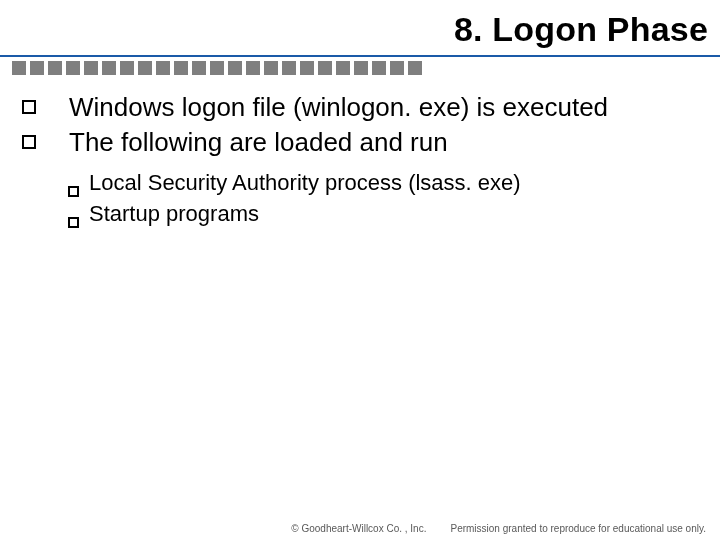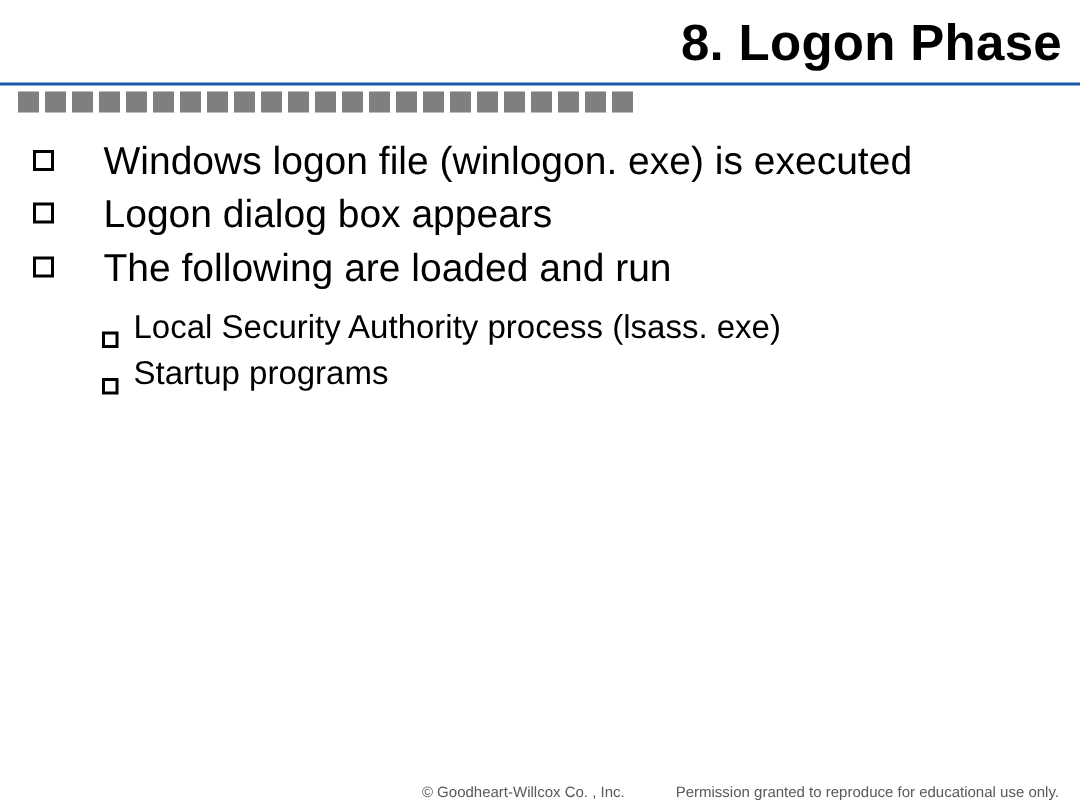--- a/index.html
+++ b/index.html
@@ -45,21 +45,21 @@
     margin-bottom: 2px;
   }
   .sub-list .bullet {
     width: 11px; height: 11px; border: 2px solid #000; margin: 8px 10px 0 56px; flex: 0 0 auto;
   }
   .footer {
     position: absolute;
     bottom: 6px; left: 0; right: 0;
     display: flex;
     justify-content: flex-end;
-    gap: 34px;
+    gap: 24px;
     padding-right: 14px;
     font-size: 10px;
     color: #595959;
     align-items: flex-end;
   }
 </style>
 </head>
 <body>
 <div class="slide">
 
@@ -92,24 +92,20 @@
   </div>
 
   <div class="content">
     <ul class="main-list">
       <li>
         <span class="bullet"></span>
         <span>Windows logon file (winlogon. exe) is executed</span>
       </li>
       <li>
         <span class="bullet"></span>
-        <span>Logon dialog box appears</span>
-      </li>
-      <li>
-        <span class="bullet"></span>
         <span>The following are loaded and run</span>
       </li>
     </ul>
 
     <ul class="sub-list">
       <li>
         <span class="bullet"></span>
         <span>Local Security Authority process (lsass. exe)</span>
       </li>
       <li>

